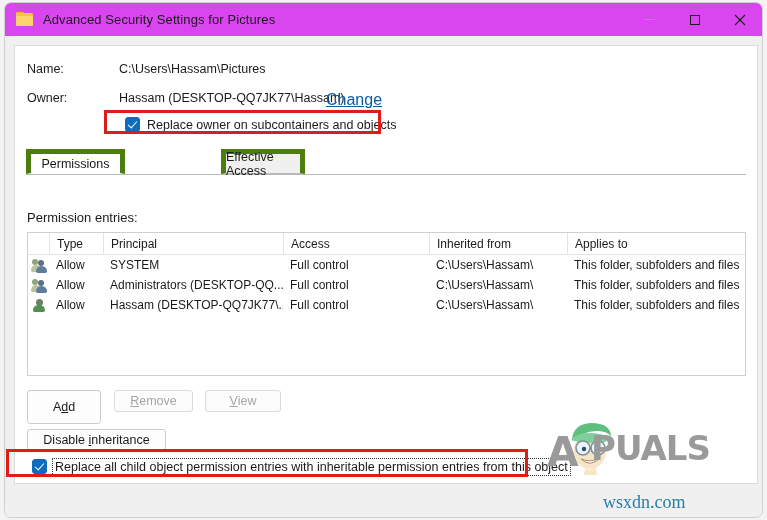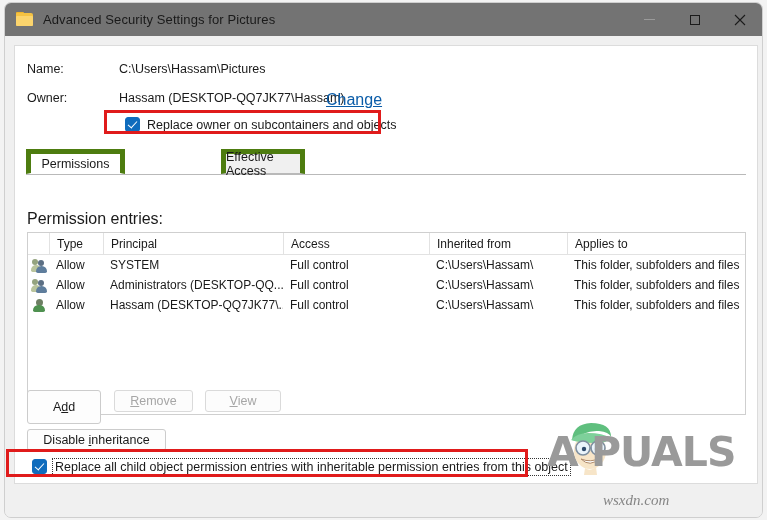--- a/index.html
+++ b/index.html
@@ -35,21 +35,21 @@
     box-sizing: border-box;
     overflow: hidden;
   }
 
   .titlebar {
     position: absolute;
     left: 0;
     top: 0;
     width: 100%;
     height: 33px;
-    background: #737373;
+    background: #d946ef;
     display: flex;
     align-items: center;
   }
   .title-icon {
     margin-left: 11px;
     width: 18px;
     height: 15px;
     position: relative;
     flex: 0 0 auto;
   }
@@ -248,31 +248,31 @@
     left: 12px;
     top: 138px;
     font-size: 12.5px;
     color: #1a1a1a;
     white-space: nowrap;
   }
   .entries-label {
     position: absolute;
     left: 12px;
     top: 164px;
-    font-size: 16px;
+    font-size: 13px;
     color: #1a1a1a;
   }
 
   
   .listbox {
     position: absolute;
     left: 12px;
     top: 186px;
     width: 719px;
-    height: 183px;
+    height: 144px;
     background: #ffffff;
     border: 1px solid #cfcfcf;
     box-sizing: border-box;
     overflow: hidden;
   }
   .list-header {
     position: relative;
     height: 21px;
     background: #ffffff;
     border-bottom: 1px solid #e2e2e2;
@@ -390,48 +390,47 @@
     top: 420px;
     width: 200px;
     height: 62px;
     z-index: 20;
     pointer-events: none;
   }
   .wm-text {
     position: absolute;
     left: 36px;
     top: 8px;
-    font-size: 41px;
+    font-size: 34px;
     font-weight: bold;
     color: #9a9a9a;
     letter-spacing: -1px;
     font-family: "DejaVu Sans", sans-serif;
   }
   .wm-a {
     position: absolute;
     left: -8px;
     top: 8px;
     font-size: 41px;
     font-weight: bold;
     color: #9a9a9a;
     font-family: "DejaVu Sans", sans-serif;
   }
   .wm-face { position: absolute; left: 8px; top: -2px; }
 
   .wm-url {
     position: absolute;
     left: 603px;
     top: 492px;
-    font-size: 15px;
-    color: #737373;
+    font-size: 18px;
+    color: #0369a1;
     font-family: "Liberation Serif", serif;
     z-index: 25;
     pointer-events: none;
     opacity: 0.85;
-    font-style: italic;
   }
 </style>
 </head>
 <body>
 
 <div id="screen">
 
   <div class="window">
 
     <div class="titlebar">

